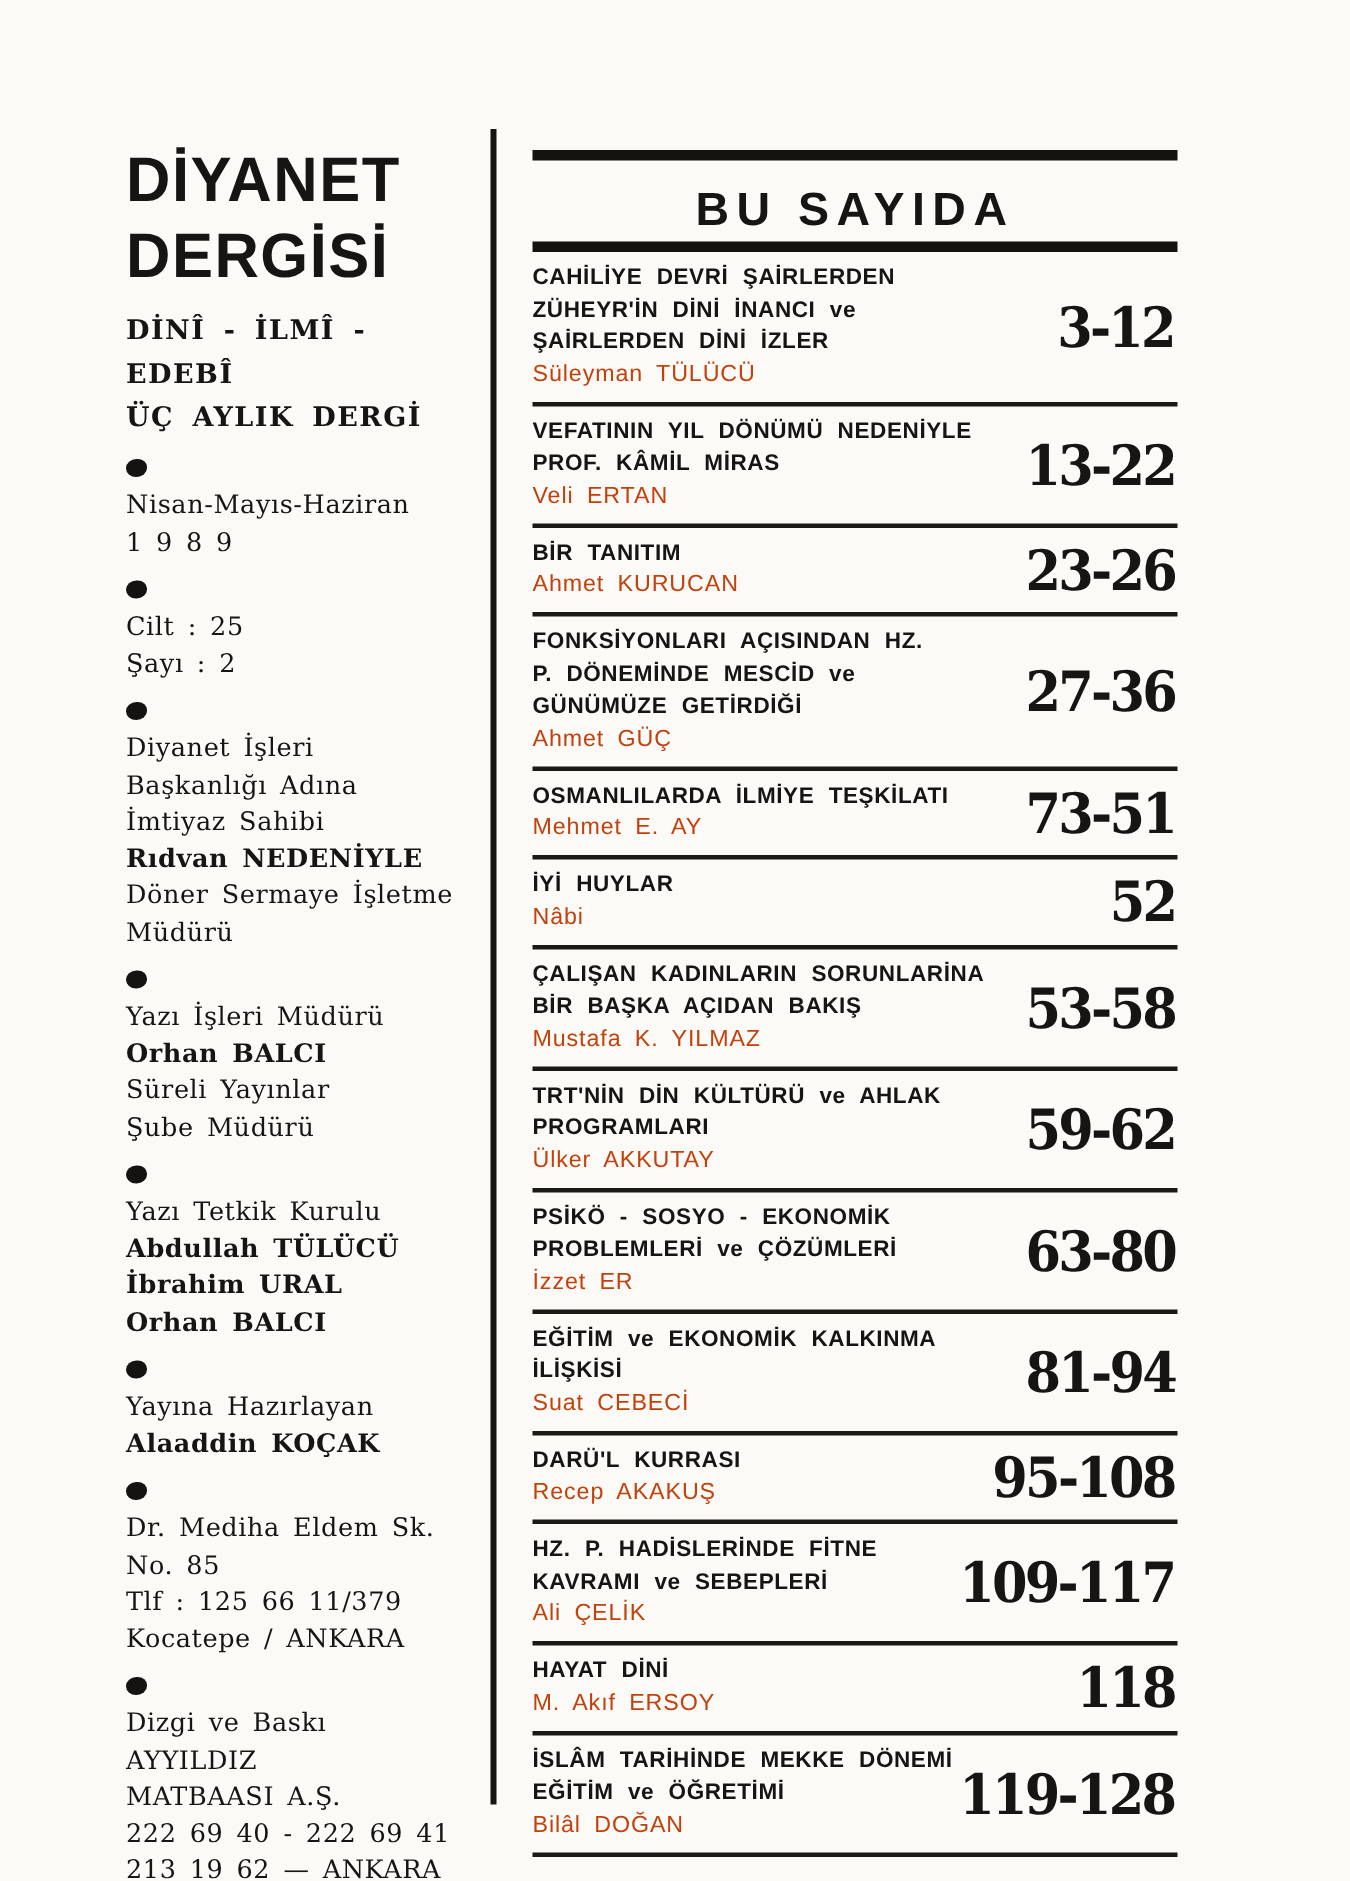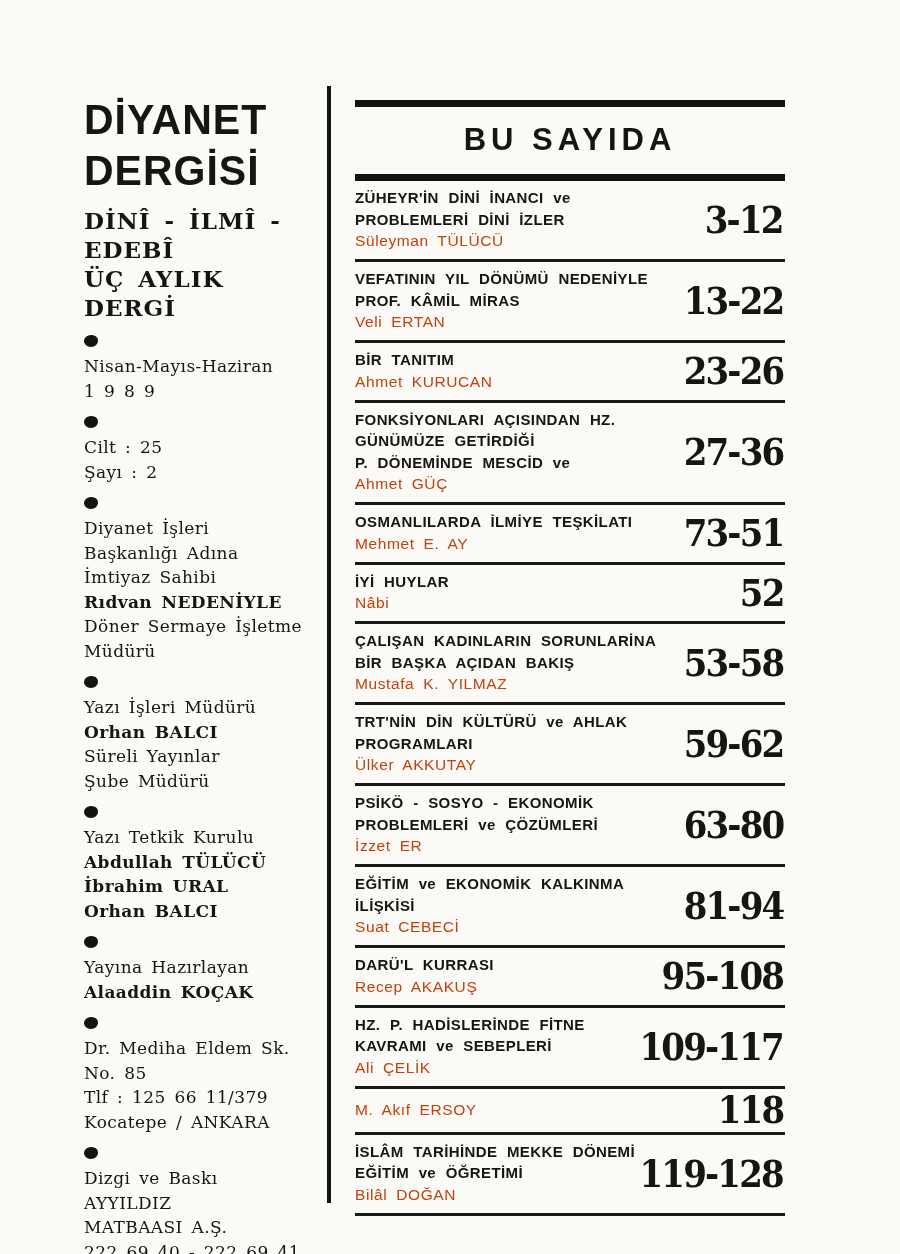--- a/index.html
+++ b/index.html
@@ -25,21 +25,21 @@
     font-size: 41px;
     line-height: 50px;
     letter-spacing: 1px;
     transform-origin: left top;
     transform: scaleY(1.02);
   }
   .mag-subtitle {
     margin-top: 12px;
     font-family: "DejaVu Serif", serif;
     font-weight: bold;
-    font-size: 23px;
+    font-size: 18px;
     line-height: 29px;
     letter-spacing: 1px;
     word-spacing: 5px;
   }
   .mast-block { margin-top: 2px; }
   .bullet {
     width: 14px; height: 12px;
     background: #141311;
     border-radius: 50% 45% 50% 48%;
     margin: 13px 0 7px 0;
@@ -67,21 +67,21 @@
     left: 355px; top: 100px;
     width: 430px;
     border-top: 7px solid #151310;
   }
   .toc-header {
     text-align: center;
     font-family: "Liberation Sans", sans-serif;
     font-weight: 900;
     font-size: 31px;
     letter-spacing: 5px;
-    padding: 15px 0 16px 0;
+    padding: 15px 0 3px 0;
     border-bottom: 7px solid #151310;
     transform-origin: center top;
   }
   .toc-entry {
     position: relative;
     border-bottom: 3px solid #1b1914;
     padding: 6px 0 7px 0;
     min-height: 46px;
     display: flex;
     flex-direction: column;
@@ -186,40 +186,41 @@
       </div>
     </div>
 </div>
 
 <div class="divider"></div>
 
 <div class="toc">
   <div class="toc-header">BU SAYIDA</div>
   <div id="toc-entries">
       <div class="toc-entry">
+        <div class="entry-title-line">CAHİLİYE DEVRİ ŞAİRLERDEN</div>
         <div class="entry-title-line">ZÜHEYR'İN DİNİ İNANCI ve</div>
-        <div class="entry-title-line">PROBLEMLERİ DİNİ İZLER</div>
+        <div class="entry-title-line">ŞAİRLERDEN DİNİ İZLER</div>
         <div class="entry-author">Süleyman TÜLÜCÜ</div>
         <div class="entry-pages">3-12</div>
       </div>
       <div class="toc-entry">
         <div class="entry-title-line">VEFATININ YIL DÖNÜMÜ NEDENİYLE</div>
         <div class="entry-title-line">PROF. KÂMİL MİRAS</div>
         <div class="entry-author">Veli ERTAN</div>
         <div class="entry-pages">13-22</div>
       </div>
       <div class="toc-entry">
         <div class="entry-title-line">BİR TANITIM</div>
         <div class="entry-author">Ahmet KURUCAN</div>
         <div class="entry-pages">23-26</div>
       </div>
       <div class="toc-entry">
         <div class="entry-title-line">FONKSİYONLARI AÇISINDAN HZ.</div>
+        <div class="entry-title-line">P. DÖNEMİNDE MESCİD ve</div>
         <div class="entry-title-line">GÜNÜMÜZE GETİRDİĞİ</div>
-        <div class="entry-title-line">P. DÖNEMİNDE MESCİD ve</div>
         <div class="entry-author">Ahmet GÜÇ</div>
         <div class="entry-pages">27-36</div>
       </div>
       <div class="toc-entry">
         <div class="entry-title-line">OSMANLILARDA İLMİYE TEŞKİLATI</div>
         <div class="entry-author">Mehmet E. AY</div>
         <div class="entry-pages">73-51</div>
       </div>
       <div class="toc-entry">
         <div class="entry-title-line">İYİ HUYLAR</div>
@@ -255,20 +256,21 @@
         <div class="entry-author">Recep AKAKUŞ</div>
         <div class="entry-pages">95-108</div>
       </div>
       <div class="toc-entry">
         <div class="entry-title-line">HZ. P. HADİSLERİNDE FİTNE</div>
         <div class="entry-title-line">KAVRAMI ve SEBEPLERİ</div>
         <div class="entry-author">Ali ÇELİK</div>
         <div class="entry-pages">109-117</div>
       </div>
       <div class="toc-entry">
+        <div class="entry-title-line">HAYAT DİNİ</div>
         <div class="entry-author">M. Akıf ERSOY</div>
         <div class="entry-pages">118</div>
       </div>
       <div class="toc-entry">
         <div class="entry-title-line">İSLÂM TARİHİNDE MEKKE DÖNEMİ</div>
         <div class="entry-title-line">EĞİTİM ve ÖĞRETİMİ</div>
         <div class="entry-author">Bilâl DOĞAN</div>
         <div class="entry-pages">119-128</div>
       </div>
     </div>

